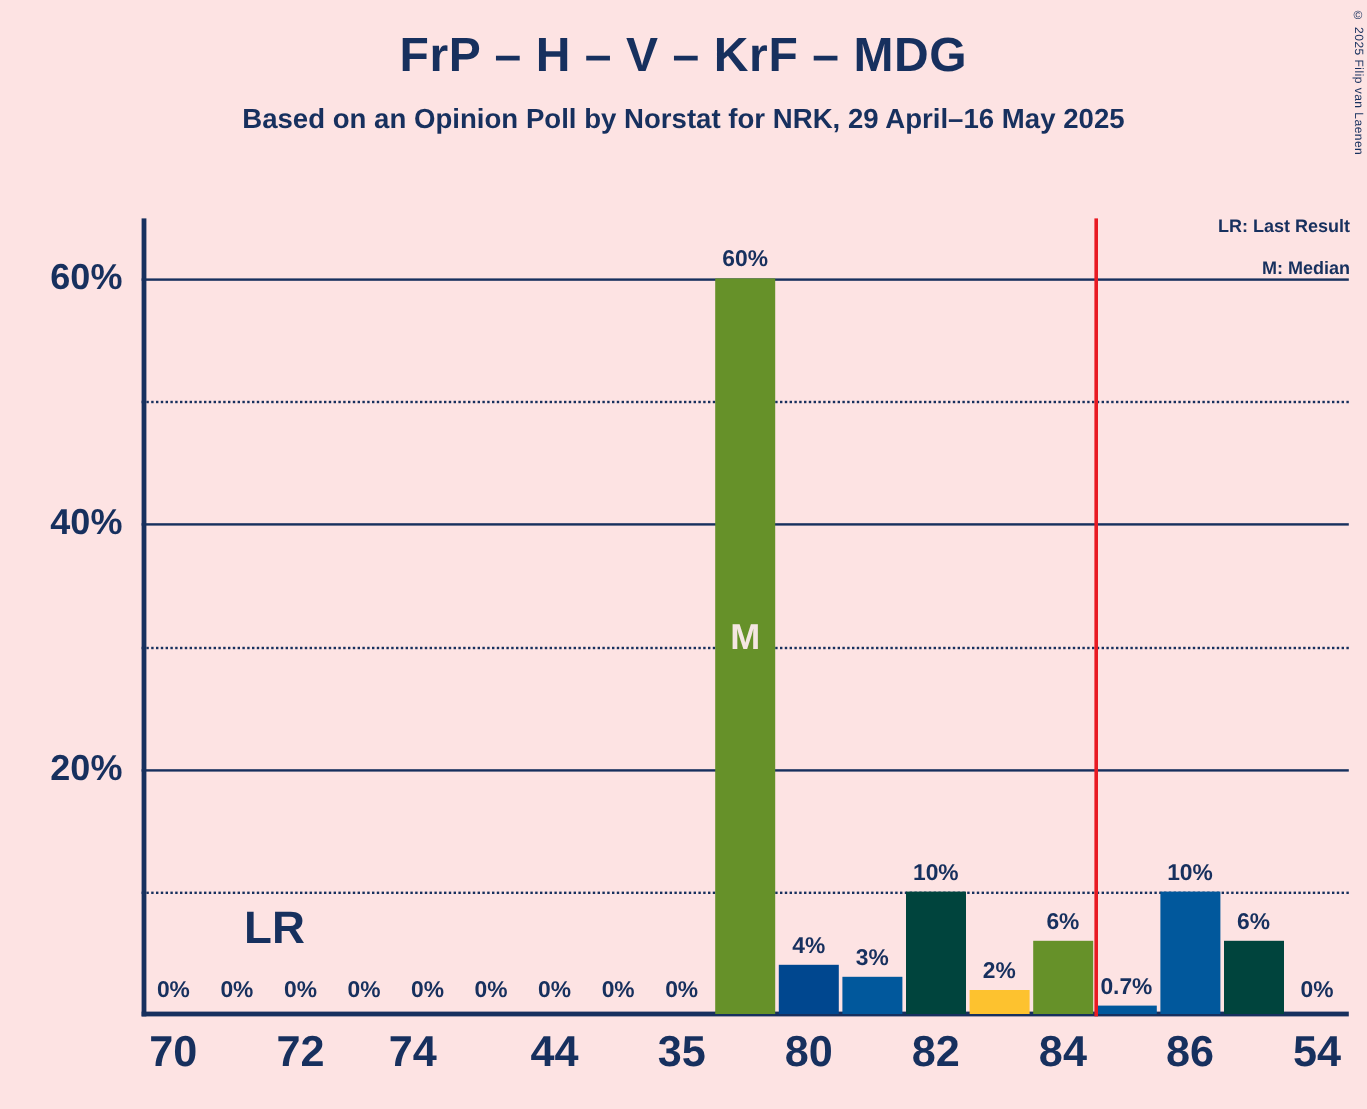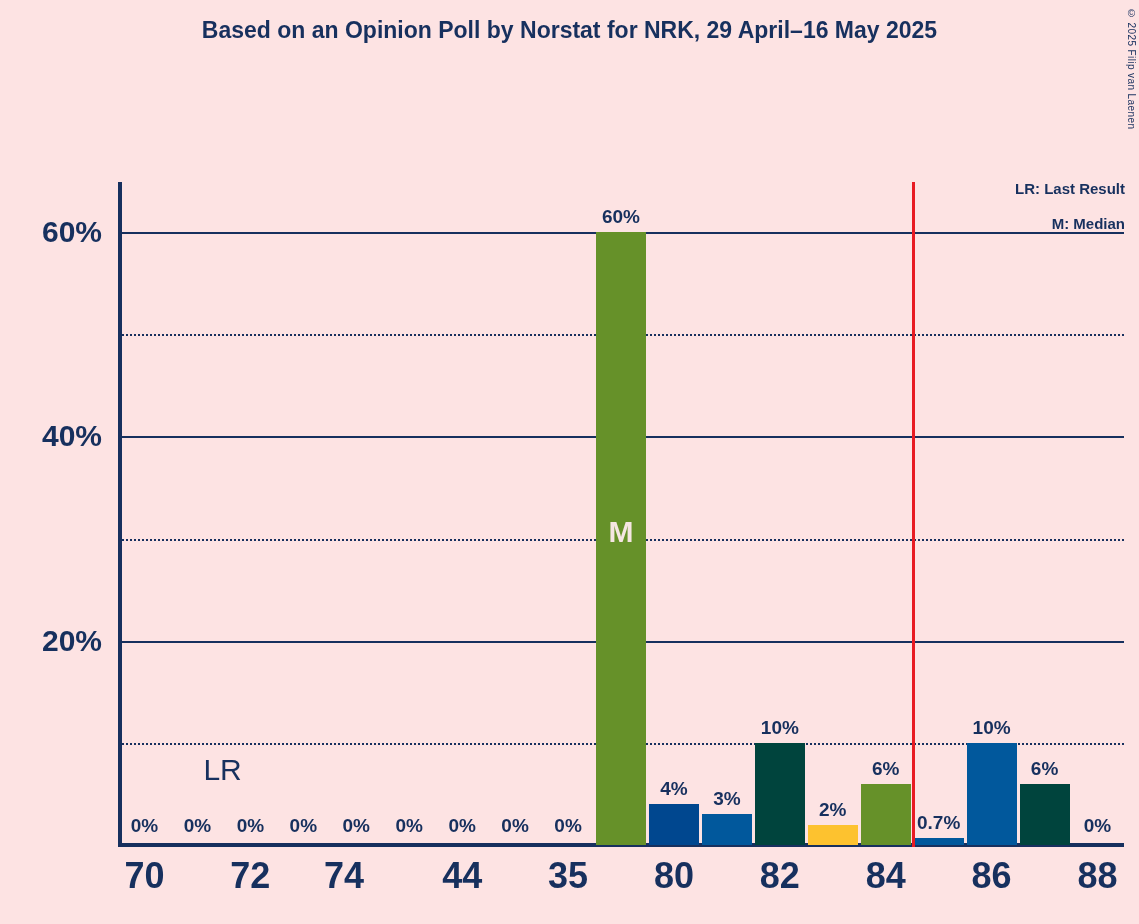--- a/index.html
+++ b/index.html
@@ -117,22 +117,22 @@
 
   
   #lr-line {
     position: absolute;
     top: 0;
     width: 3px; height: 665px;
     background: #e81b23;
   }
   #lr-label {
     position: absolute;
-    font-size: 30px;
-    font-weight: normal;
+    font-size: 38px;
+    font-weight: bold;
     color: #17305e;
   }
 
   
   #legend {
     position: absolute;
     right: 14px; top: 180px;
     text-align: right;
   }
   .legend-entry {
@@ -155,20 +155,21 @@
     font-size: 36px;
     font-weight: bold;
     color: #17305e;
     transform: translateX(-50%);
   }
 </style>
 </head>
 <body>
 
 <div id="header">
+  <div id="chart-title">FrP – H – V – KrF – MDG</div>
   <div id="chart-source">Based on an Opinion Poll by Norstat for NRK, 29 April–16 May 2025</div>
 </div>
 
 <div id="copyright">© 2025 Filip van Laenen</div>
 
 <div id="legend">
   <div id="legend-lr" class="legend-entry">LR: Last Result</div>
   <div id="legend-m" class="legend-entry">M: Median</div>
 </div>
 
@@ -264,14 +265,14 @@
 <div id="x-axis-labels">
     <div class="x-tick-label" style="left: 26.4737px;">70</div>
     <div class="x-tick-label" style="left: 132.368px;">72</div>
     <div class="x-tick-label" style="left: 226px;">74</div>
     <div class="x-tick-label" style="left: 344.158px;">44</div>
     <div class="x-tick-label" style="left: 450.053px;">35</div>
     <div class="x-tick-label" style="left: 555.947px;">80</div>
     <div class="x-tick-label" style="left: 661.842px;">82</div>
     <div class="x-tick-label" style="left: 767.737px;">84</div>
     <div class="x-tick-label" style="left: 873.632px;">86</div>
-    <div class="x-tick-label" style="left: 979.526px;">88</div>
+    <div class="x-tick-label" style="left: 979.526px;">54</div>
   </div>
 
 </body></html>

